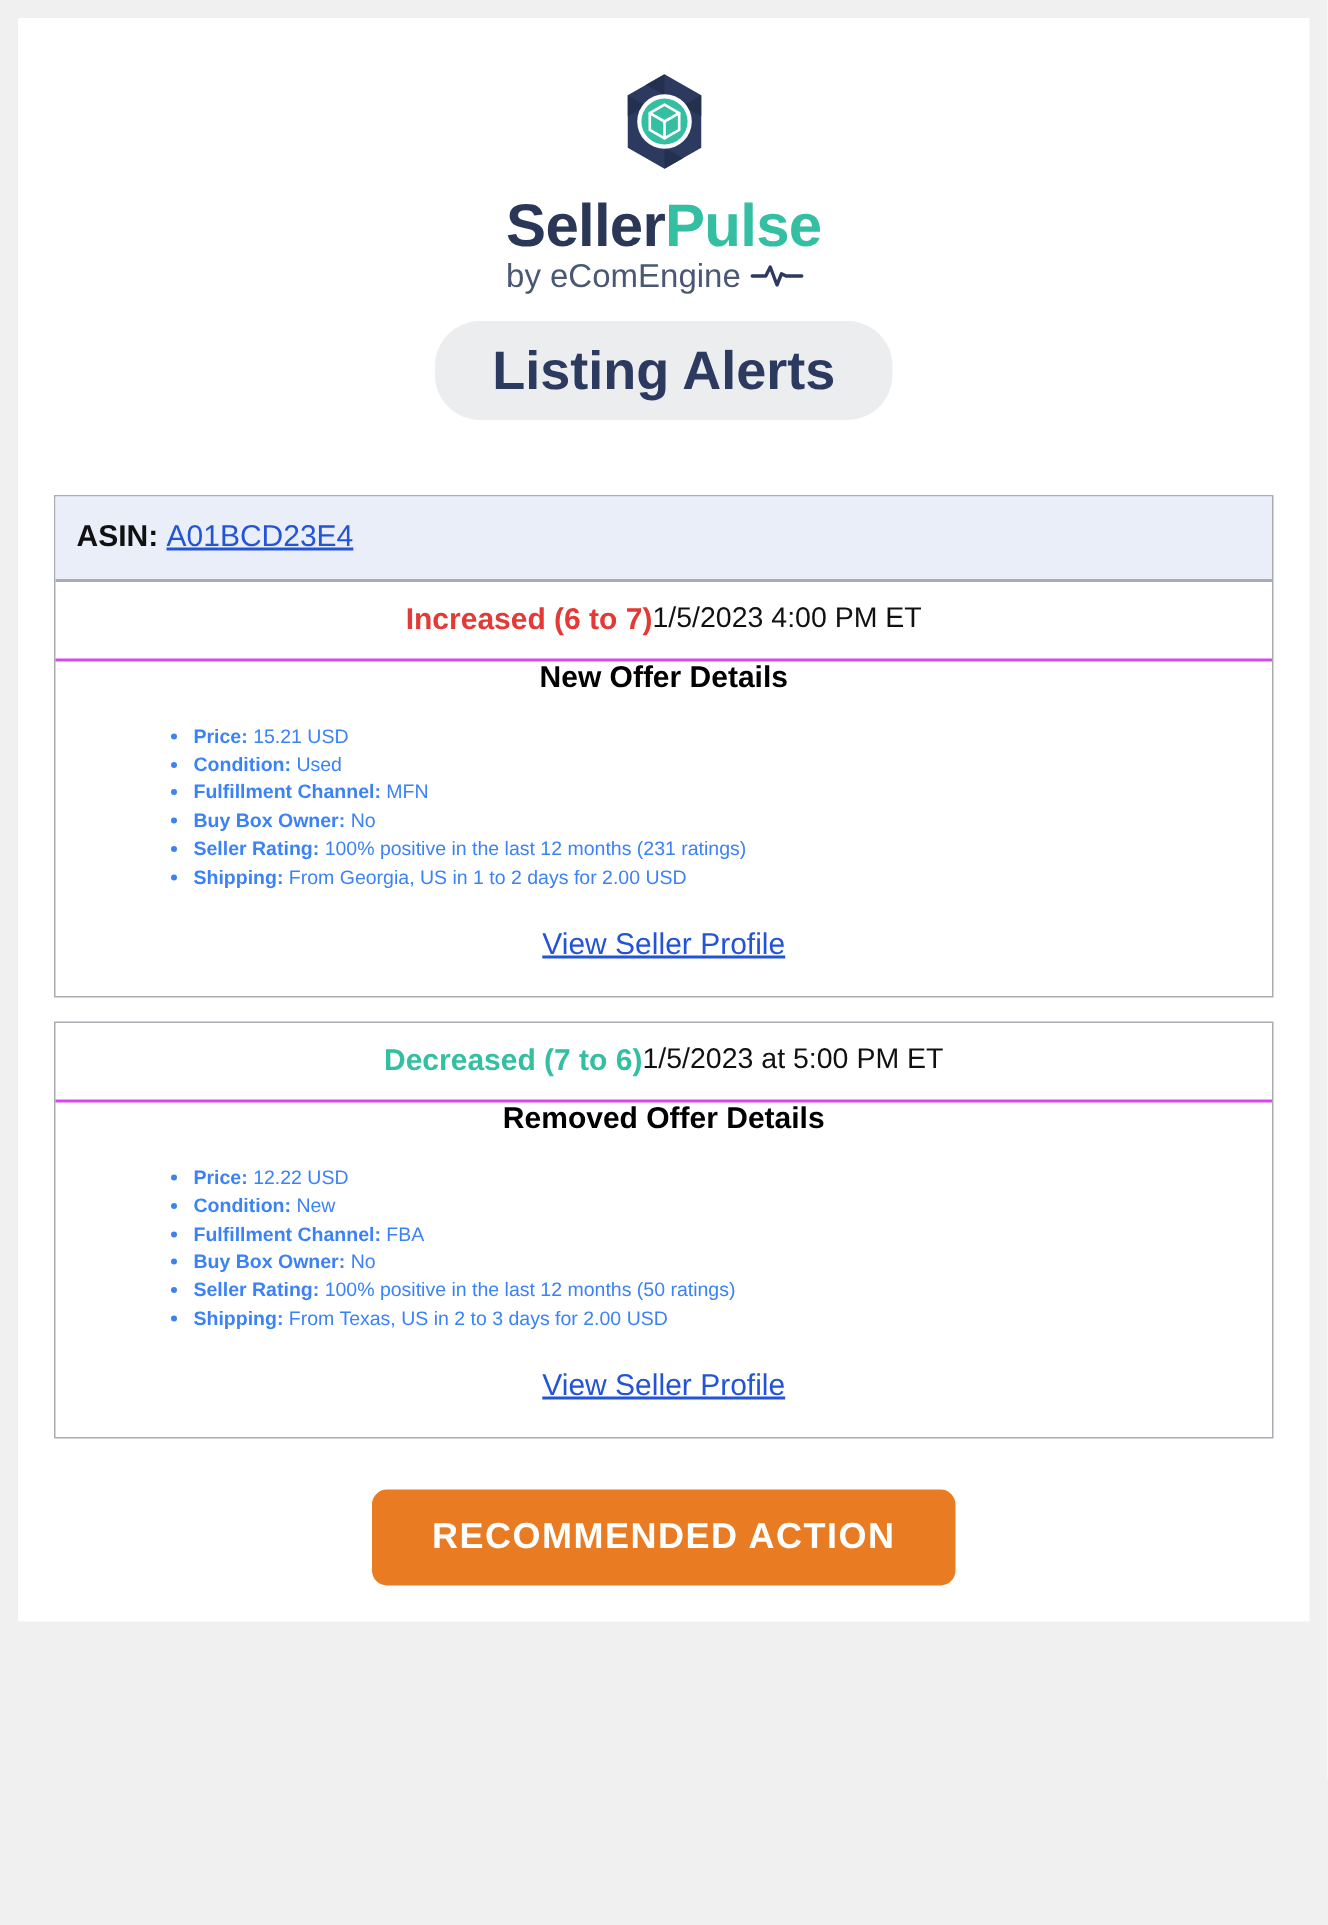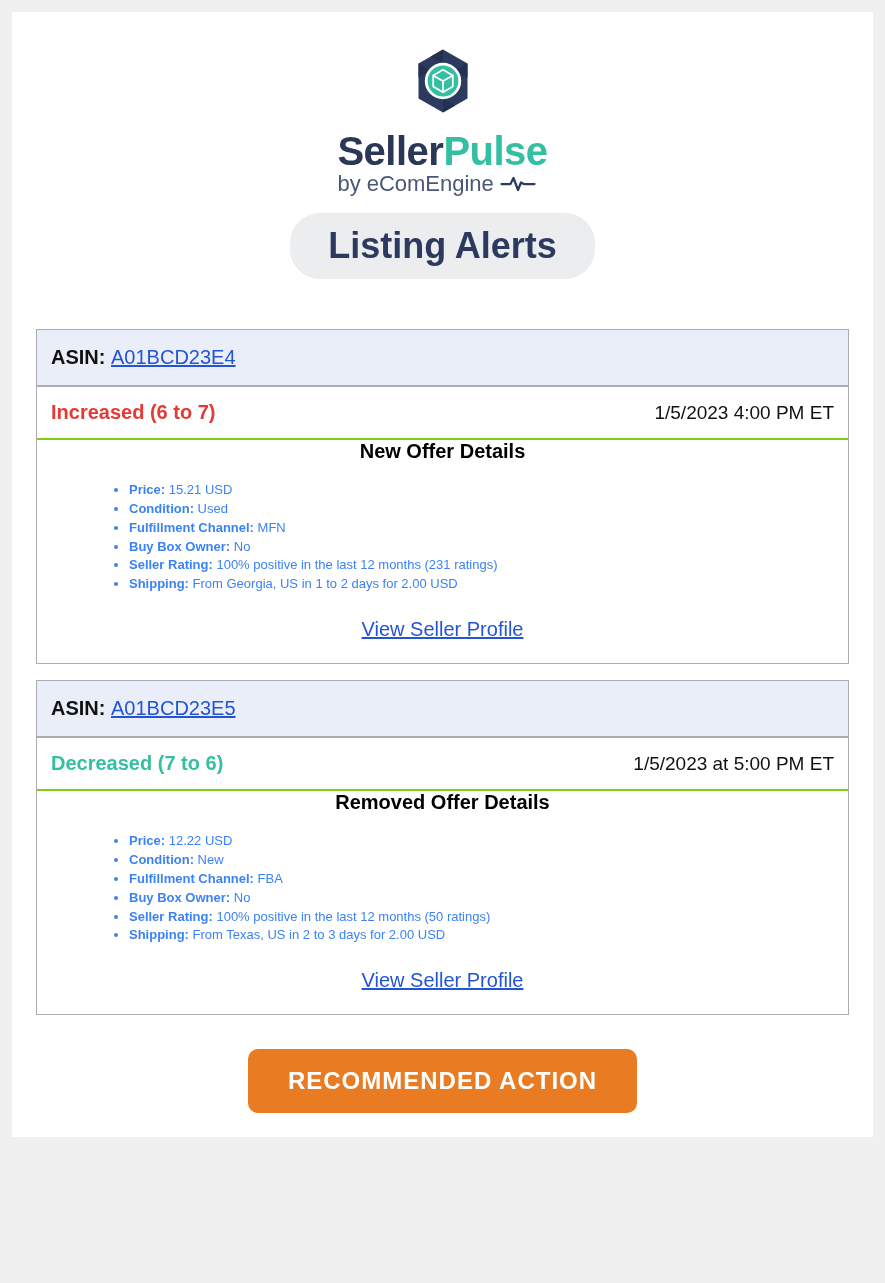--- a/index.html
+++ b/index.html
@@ -63,23 +63,23 @@
     }
     .card-head {
       background: #e9eef8;
       padding: 16px 14px;
       border-bottom: 2px solid #a9acb1;
       font-size: 20px;
     }
     .card-head .label { font-weight: 700; color: #111; }
     .asin-link { color: #2454d6; text-decoration: underline; font-weight: 500; }
     .status-row {
-      display: flex; justify-content: space-between; align-items: center;
+      display: flex; justify-content: center; align-items: center;
       padding: 14px 14px;
-      border-bottom: 2px solid #84cc16;
+      border-bottom: 2px solid #d946ef;
       font-size: 20px;
     }
     .status-inc { color: #e53935; font-weight: 700; }
     .status-dec { color: #34bfa3; font-weight: 700; }
     .timestamp { color: #111; font-size: 19px; }
     .details { padding: 0 20px 22px 20px; }
     .details-title { text-align: center; font-weight: 700; font-size: 20px; margin-bottom: 18px; }
     .details ul { list-style: disc; padding-left: 72px; }
     .details li { font-size: 13px; line-height: 1.45; color: #3b82f6; }
     .details li .k { font-weight: 700; }
@@ -159,24 +159,20 @@
         <li><span class="k">Seller Rating:</span> <span>100% positive in the last 12 months (231 ratings)</span></li>
         <li><span class="k">Shipping:</span> <span>From Georgia, US in 1 to 2 days for 2.00 USD</span></li>
       </ul>
       <div class="profile-link-wrap">
         <a href="#" class="profile-link">View Seller Profile</a>
       </div>
     </div>
   </div>
 
   <div class="card">
-    <div class="card-head">
-      <span class="label">ASIN:</span>
-      <a href="#" class="asin-link">A01BCD23E5</a>
-    </div>
     <div class="status-row">
       <span class="status-dec">Decreased (7 to 6)</span>
       <span class="timestamp">1/5/2023 at 5:00 PM ET</span>
     </div>
     <div class="details">
       <div class="details-title">Removed Offer Details</div>
       <ul>
         <li><span class="k">Price:</span> <span>12.22 USD</span></li>
         <li><span class="k">Condition:</span> <span>New</span></li>
         <li><span class="k">Fulfillment Channel:</span> <span>FBA</span></li>

